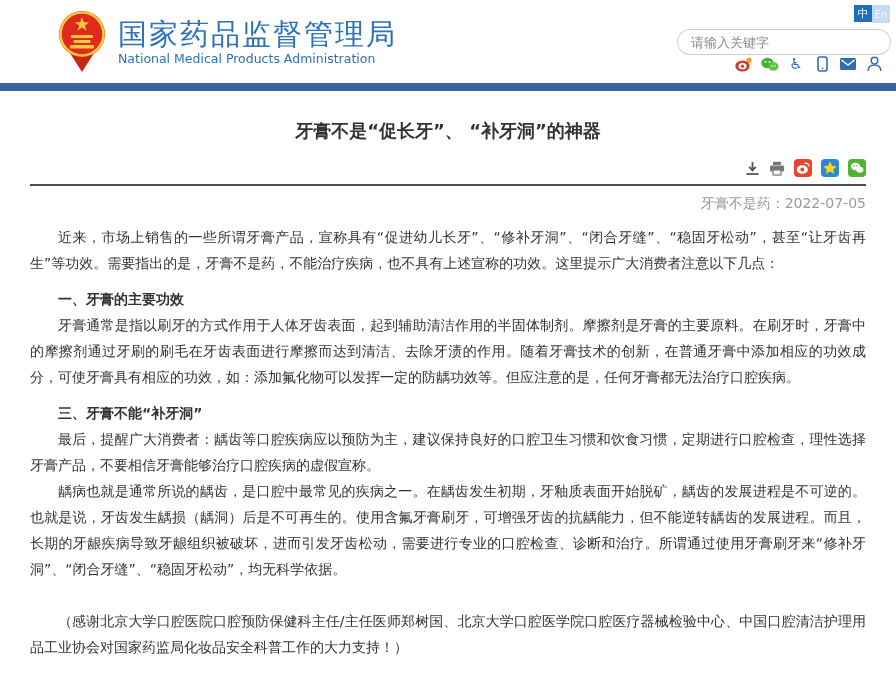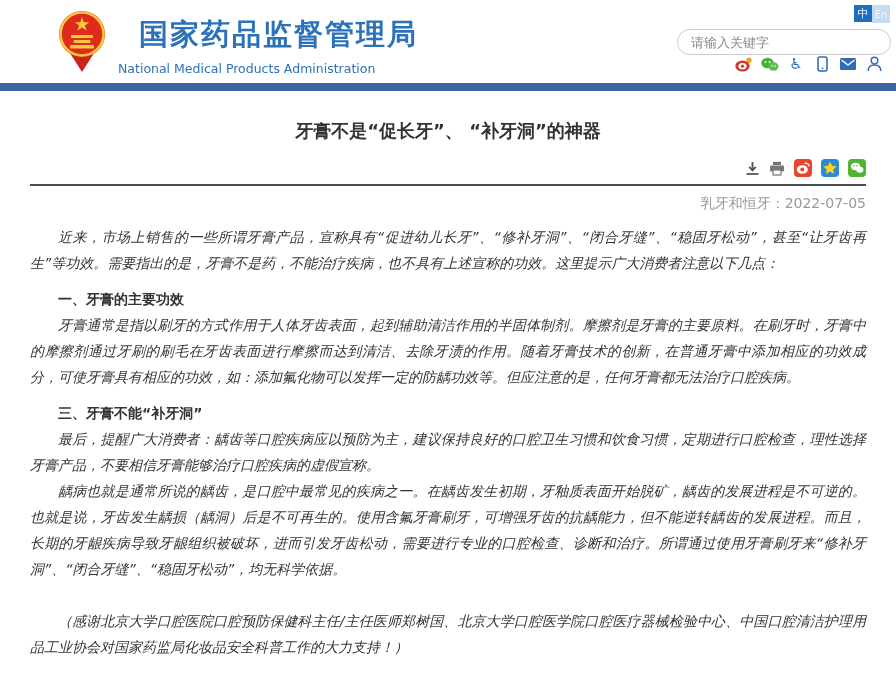--- a/index.html
+++ b/index.html
@@ -3,22 +3,22 @@
 <meta charset="utf-8">
 <style>
   * { margin:0; padding:0; box-sizing:border-box; }
   html,body { width:896px; height:690px; background:#fff;
     font-family:"DejaVu Sans","Liberation Sans",sans-serif; }
 
   
   .header { position:relative; height:83px; background:#fff; }
   .emblem { position:absolute; left:58px; top:10px; }
   .site-names { position:absolute; left:118px; top:17px; }
-  .site-name { font-size:29px; font-weight:bold; color:#2b72b8; letter-spacing:2px; line-height:34px;margin-left:21px; }
-  .site-name-en { font-size:12.5px; color:#2b72b8; margin-top:10px; }
+  .site-name { font-size:29px; font-weight:normal; color:#2b72b8; letter-spacing:2px; line-height:34px; }
+  .site-name-en { font-size:12.5px; color:#2b72b8; margin-top:0; }
 
   .lang { position:absolute; top:5px; right:6px; display:flex; }
   .lang-zh { width:18px; height:17px; background:#1a6fc0; color:#fff; font-size:11px;
     display:flex; align-items:center; justify-content:center; cursor:pointer; }
   .lang-en { width:18px; height:18px; background:#c3dcf1; color:#f2f8fd; font-size:10px;
     display:flex; align-items:center; justify-content:center; cursor:pointer; }
 
   .search { position:absolute; top:29px; right:5px; width:214px; height:26px;
     border:1px solid #ccc; border-radius:14px; display:flex; align-items:center; background:#fff;gap:48px; }
   .search input { flex:1; border:none; outline:none; background:transparent;
@@ -36,21 +36,21 @@
   
   .content { padding:0 30px; }
   .article-title { text-align:center; font-size:18px; font-weight:bold; color:#333; padding-top:28px; }
   .toolbar { display:flex; justify-content:flex-end; align-items:center; gap:9px;
     margin-top:16px; padding-bottom:7px; }
   .toolbar .tic { display:flex; align-items:center; cursor:pointer; }
   .rule { border-bottom:2px solid #4d4d4d; }
   .pubdate { text-align:right; color:#999; font-size:14px; padding:9px 0 11px; }
 
   .article-body { font-size:14px; color:#333; line-height:26px; text-align:justify; }
-  .para { text-indent:2em;font-style:italic; }
+  .para { text-indent:2em; }
   .hd { font-weight:bold; text-indent:2em;margin-top:10px; }
   .ack { margin-top:26px; }
 </style>
 </head>
 <body>
 
 <div class="header">
 
   <span class="emblem">
     <svg width="48" height="64" viewBox="0 0 48 64">
@@ -165,21 +165,21 @@
         <ellipse cx="7.5" cy="7.5" rx="4.6" ry="3.8" fill="#fff"></ellipse>
         <ellipse cx="11.8" cy="10.8" rx="3.6" ry="3" fill="#fff"></ellipse>
         <circle cx="6" cy="6.8" r="0.7" fill="#52b332"></circle>
         <circle cx="9" cy="6.8" r="0.7" fill="#52b332"></circle>
       </svg>
     </span>
   </div>
 
   <div class="rule"></div>
 
-  <div class="pubdate"><span>乳牙和恒牙：</span><span>2022-07-05</span></div>
+  <div class="pubdate"><span>牙膏不是药：</span><span>2022-07-05</span></div>
 
   <div class="article-body">
     <div class="para">近来，市场上销售的一些所谓牙膏产品，宣称具有“促进幼儿长牙”、“修补牙洞”、“闭合牙缝”、“稳固牙松动”，甚至“让牙齿再生”等功效。需要指出的是，牙膏不是药，不能治疗疾病，也不具有上述宣称的功效。这里提示广大消费者注意以下几点：</div>
     <div class="hd">一、牙膏的主要功效</div>
     <div class="para">牙膏通常是指以刷牙的方式作用于人体牙齿表面，起到辅助清洁作用的半固体制剂。摩擦剂是牙膏的主要原料。在刷牙时，牙膏中的摩擦剂通过牙刷的刷毛在牙齿表面进行摩擦而达到清洁、去除牙渍的作用。随着牙膏技术的创新，在普通牙膏中添加相应的功效成分，可使牙膏具有相应的功效，如：添加氟化物可以发挥一定的防龋功效等。但应注意的是，任何牙膏都无法治疗口腔疾病。</div>
     <div class="hd">三、牙膏不能“补牙洞”</div>
     <div class="para">最后，提醒广大消费者：龋齿等口腔疾病应以预防为主，建议保持良好的口腔卫生习惯和饮食习惯，定期进行口腔检查，理性选择牙膏产品，不要相信牙膏能够治疗口腔疾病的虚假宣称。</div>
     <div class="para">龋病也就是通常所说的龋齿，是口腔中最常见的疾病之一。在龋齿发生初期，牙釉质表面开始脱矿，龋齿的发展进程是不可逆的。也就是说，牙齿发生龋损（龋洞）后是不可再生的。使用含氟牙膏刷牙，可增强牙齿的抗龋能力，但不能逆转龋齿的发展进程。而且，长期的牙龈疾病导致牙龈组织被破坏，进而引发牙齿松动，需要进行专业的口腔检查、诊断和治疗。所谓通过使用牙膏刷牙来“修补牙洞”、“闭合牙缝”、“稳固牙松动”，均无科学依据。</div>
     <div class="para ack">（感谢北京大学口腔医院口腔预防保健科主任/主任医师郑树国、北京大学口腔医学院口腔医疗器械检验中心、中国口腔清洁护理用品工业协会对国家药监局化妆品安全科普工作的大力支持！）</div>
   </div>

